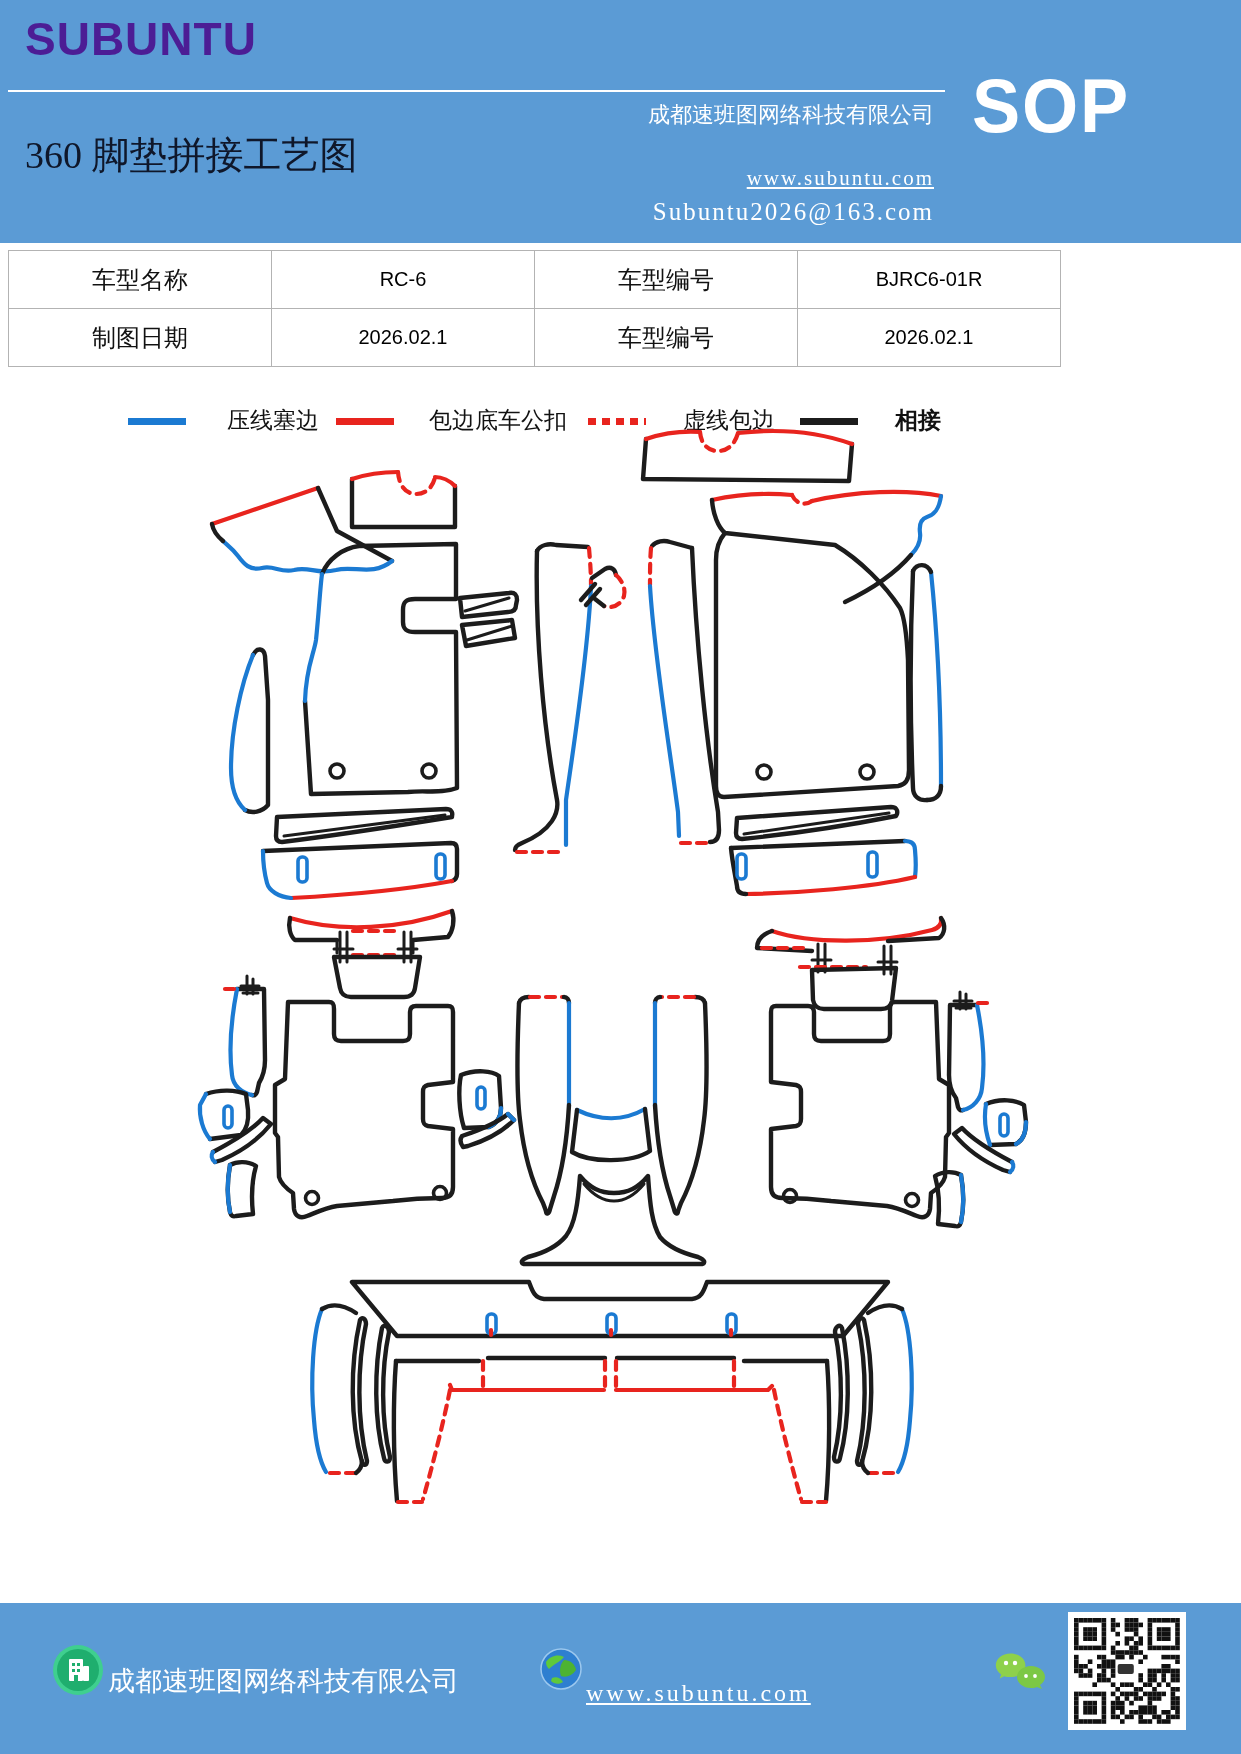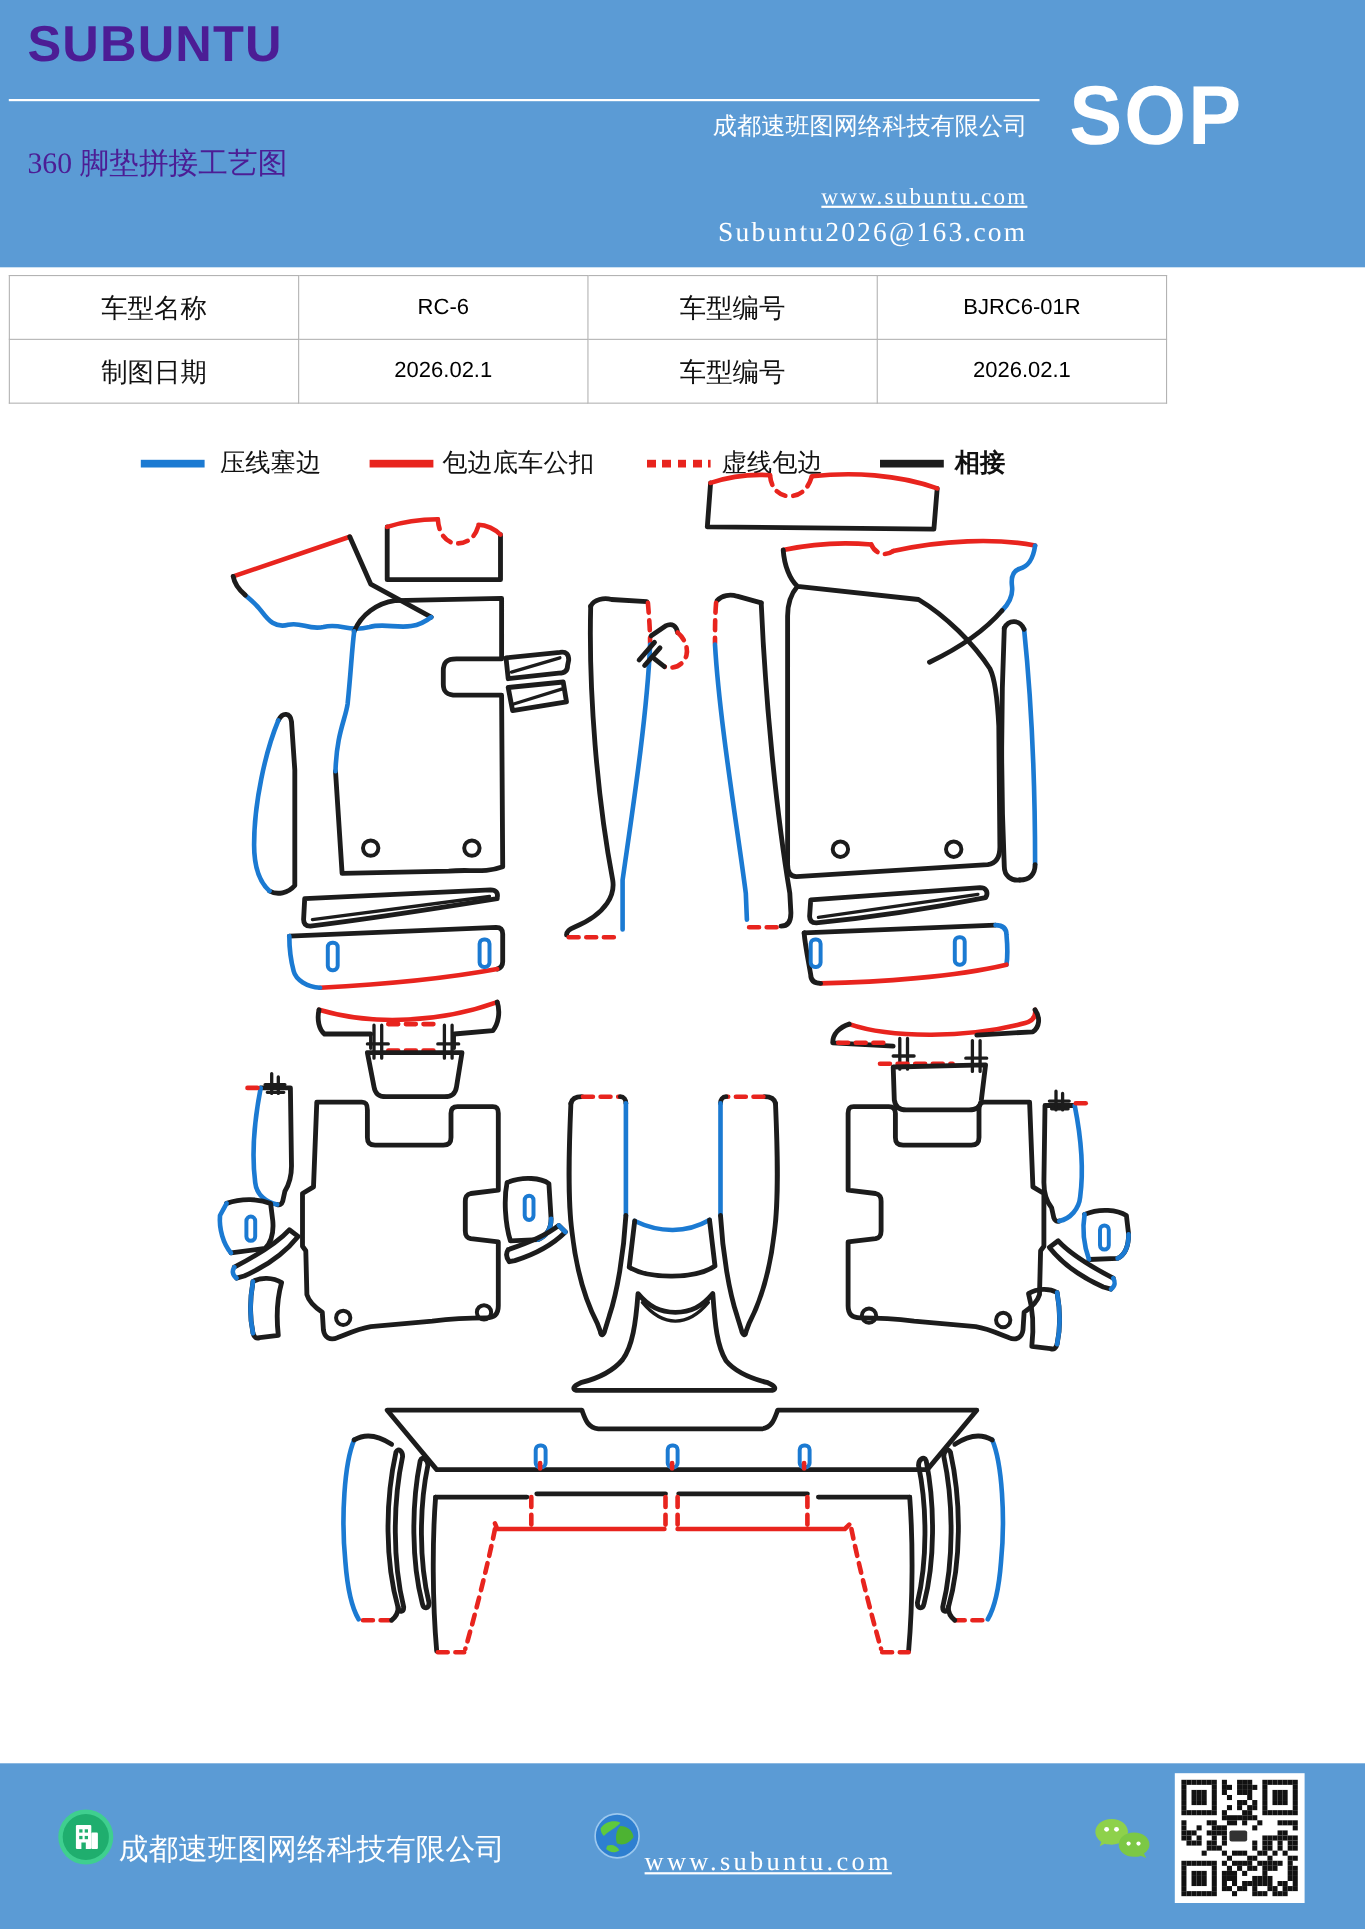--- a/index.html
+++ b/index.html
@@ -1,35 +1,35 @@
 <!DOCTYPE html>
 <html><head>
 <meta charset="utf-8">
 <style>
   html,body{margin:0;padding:0;background:#ffffff;}
   body{width:1241px;height:1754px;position:relative;font-family:"Liberation Sans",sans-serif;overflow:hidden;}
   
   .header{position:absolute;left:0;top:0;width:1241px;height:243px;background:#5b9bd5;}
   .brand{position:absolute;left:25px;top:12px;color:#4c1d95;font-size:46px;font-weight:bold;letter-spacing:1px;font-family:"Liberation Sans",sans-serif;}
   .header-line{position:absolute;left:8px;top:90px;width:937px;height:2px;background:#fff;}
-  .doc-title{position:absolute;left:25px;top:130px;color:#4c1d95;font-size:27px;font-family:"Liberation Serif",serif;}
+  .doc-title{position:absolute;left:25px;top:130px;color:#0f172a;font-size:38px;font-family:"Liberation Serif",serif;}
   .header-right{position:absolute;right:307px;top:100px;text-align:right;color:#fff;font-family:"Liberation Serif",serif;}
   .header-company{font-size:22px;margin-bottom:36px;}
   .header-site{font-size:21px;text-decoration:underline;letter-spacing:2px;}
   .header-mail{font-size:25px;margin-top:7px;letter-spacing:2px;}
   .sop{position:absolute;left:972px;top:62px;color:#fff;font-size:76px;font-weight:bold;letter-spacing:2px;transform:scaleX(.95);transform-origin:left top;}
   
   .info-table{position:absolute;left:8px;top:250px;width:1053px;height:117px;border-collapse:collapse;table-layout:fixed;}
   .info-table td{border:1.5px solid #b3b3b3;text-align:center;vertical-align:middle;}
   .cell-label{font-family:"Liberation Serif",serif;font-size:24px;color:#111;}
   .cell-value{font-family:"Liberation Sans",sans-serif;font-size:20px;color:#000000;}
   
   .legend{position:absolute;left:0;top:405px;width:1241px;height:44px;}
   .legend .sw{position:absolute;top:13px;height:7px;width:58px;}
-  .legend .lb{position:absolute;top:0;font-family:"Liberation Serif",serif;font-size:23px;color:#111;}
+  .legend .lb{position:absolute;top:0;font-family:"Liberation Serif",serif;font-size:23px;color:#111;margin-left:27px;}
   .sw1{left:128px;background:#1b7ad2;}
   .sw2{left:336px;background:#e8241e;}
   .sw3{left:588px;background:repeating-linear-gradient(90deg,#e8241e 0 8px,transparent 8px 14px);}
   .sw4{left:800px;background:#1c1c1c;}
   .lb1{left:200px;} .lb2{left:402px;text-align:center;} .lb3{left:656px;} .lb4{left:868px;font-weight:bold;}
   
   .diagram{position:absolute;left:0;top:0;width:1241px;height:1754px;}
   .k,.k2,.b,.r,.rd,.bd{fill:none;stroke-linecap:round;stroke-linejoin:round;}
   .k{stroke:#1c1c1c;stroke-width:4.4;}
   .k2{stroke:#1c1c1c;stroke-width:3;}

